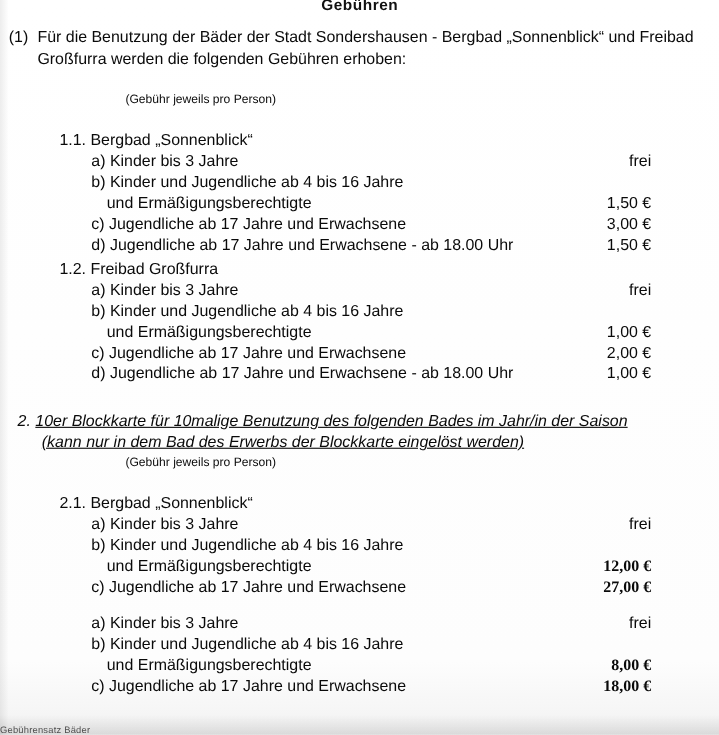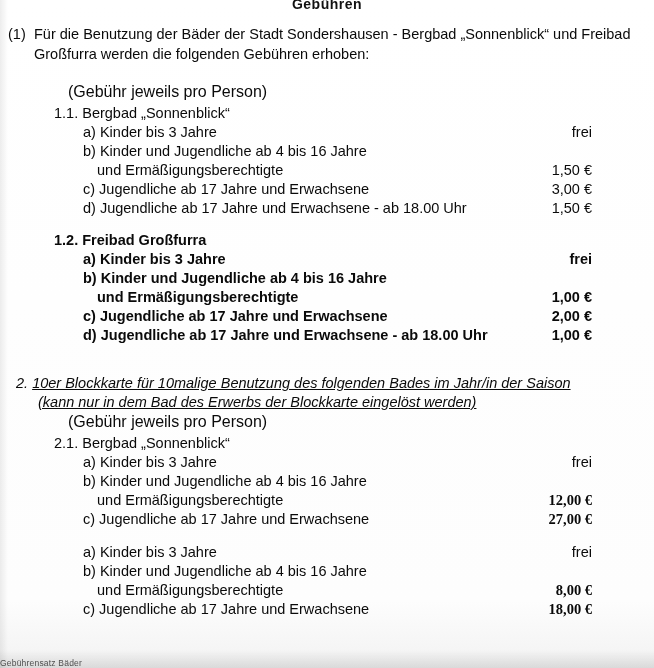--- a/index.html
+++ b/index.html
@@ -66,26 +66,26 @@
   }
   .sect-head .idx {
     font-style: italic;
     font-weight: normal;
   }
   .sect-head .utext {
     font-style: italic;
     text-decoration: underline;
   }
   .sect-sub {
-    font-size: 16px;
+    font-size: 11px;
     line-height: 19px;
-    margin-left: 60px;
+    margin-left: 106px;
   }
   .group {
-    margin-top: 2px;
+    margin-top: 17px;
   }
   .group-head {
     font-size: 14.5px;
     line-height: 20px;
     margin-left: 46px;
   }
   .row {
     position: relative;
     font-size: 14.5px;
     line-height: 19px;
@@ -166,21 +166,21 @@
       <div class="row">
         <span>c) Jugendliche ab 17 Jahre und Erwachsene</span>
         <span class="price">3,00 €</span>
       </div>
       <div class="row">
         <span>d) Jugendliche ab 17 Jahre und Erwachsene - ab 18.00 Uhr</span>
         <span class="price">1,50 €</span>
       </div>
     </div>
 
-    <div class="group" style="margin-top:12px;font-weight:bold;">
+    <div class="group" style="margin-top:2px;">
       <div class="group-head">
         <span>1.2.</span>
         <span>Freibad Großfurra</span>
       </div>
       <div class="row">
         <span>a) Kinder bis 3 Jahre</span>
         <span class="price">frei</span>
       </div>
       <div class="row">
         <span>b) Kinder und Jugendliche ab 4 bis 16 Jahre</span>

